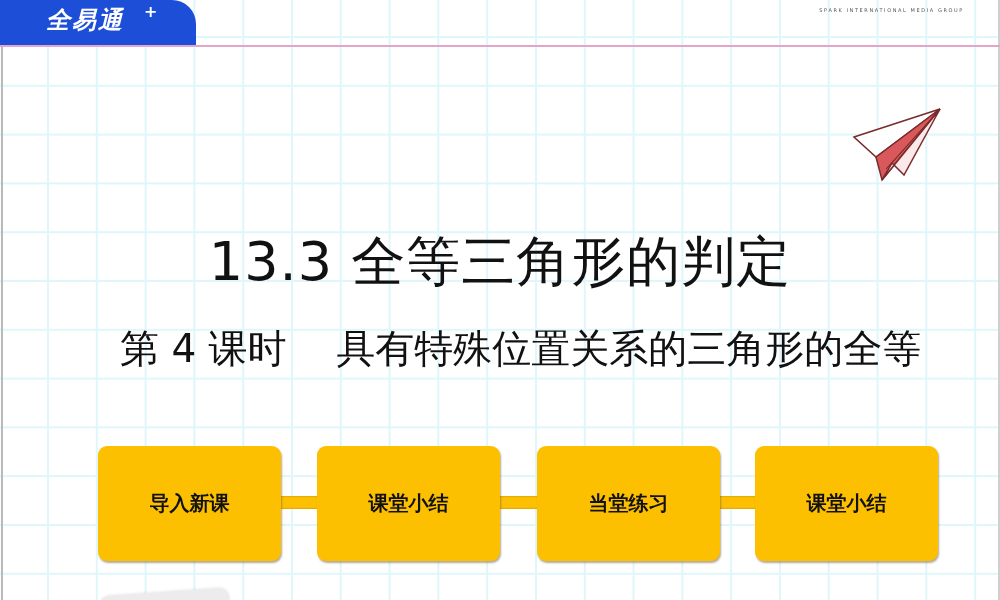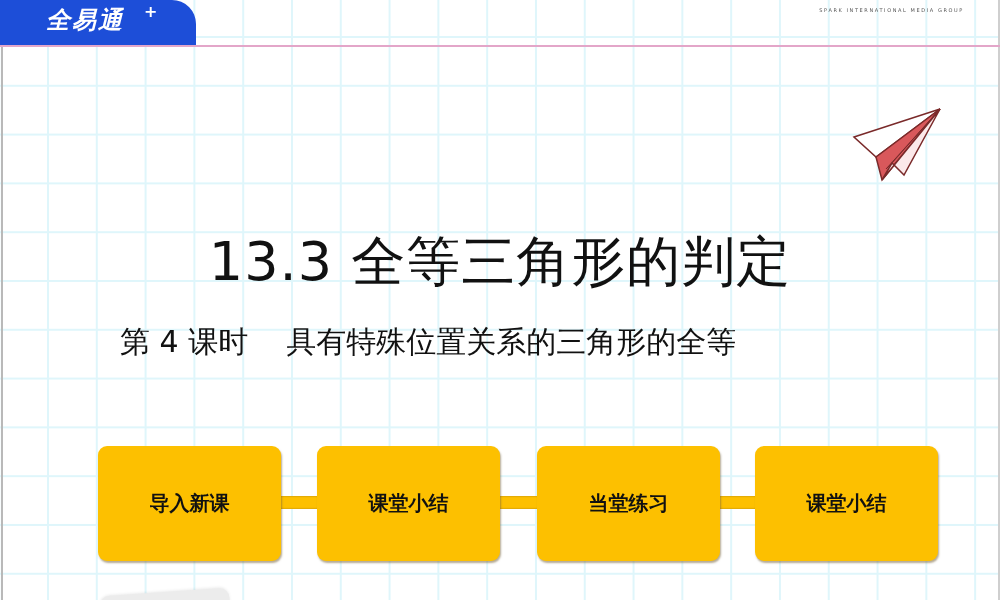--- a/index.html
+++ b/index.html
@@ -18,21 +18,21 @@
     border-radius:0 24px 0 0;}
   .brand-text{position:absolute;left:46px;top:4px;color:#fff;font-size:24px;font-weight:bold;
     letter-spacing:2px;font-family:"DejaVu Serif",serif;font-style:italic;}
   .brand-plus{position:absolute;left:144px;top:2px;color:#fff;font-size:16px;font-weight:bold;}
   .publisher{position:absolute;right:36px;top:6px;text-align:center;}
   .publisher-cn{font-size:15px;color:#222;letter-spacing:1px;}
   .publisher-en{font-size:5px;color:#555;letter-spacing:1.6px;margin-top:1px;}
   .plane{position:absolute;left:852px;top:105px;width:95px;height:80px;}
   .title{position:absolute;left:0;width:1000px;top:194px;text-align:center;
     font-size:54px;font-weight:normal;color:#111;letter-spacing:1px;margin-top:32px;}
-  .subtitle{position:absolute;left:120px;top:322px;font-size:30px;color:#111;white-space:pre;}
+  .subtitle{position:absolute;left:120px;top:322px;font-size:39px;color:#111;white-space:pre;}
   .steps{position:absolute;left:98px;top:446px;width:842px;height:116px;padding-left:19px;}
   .step{position:absolute;top:0;width:183px;height:115px;background:#fdc000;border-radius:9px;
     box-shadow:1px 2px 2px rgba(120,100,60,0.55);display:flex;align-items:center;justify-content:center;
     font-size:20px;font-weight:bold;color:#111;cursor:pointer;}
   .link{position:absolute;top:50px;height:13px;width:78px;background:#fdc000;border-radius:7px;
     box-shadow:inset 0 0 2px rgba(120,90,30,0.7);}
   .card-hint{position:absolute;left:100px;top:592px;width:130px;height:30px;background:#ececec;
     border-radius:10px;transform:rotate(-4deg);box-shadow:0 -1px 3px rgba(0,0,0,0.08);}
 </style>
 </head>

